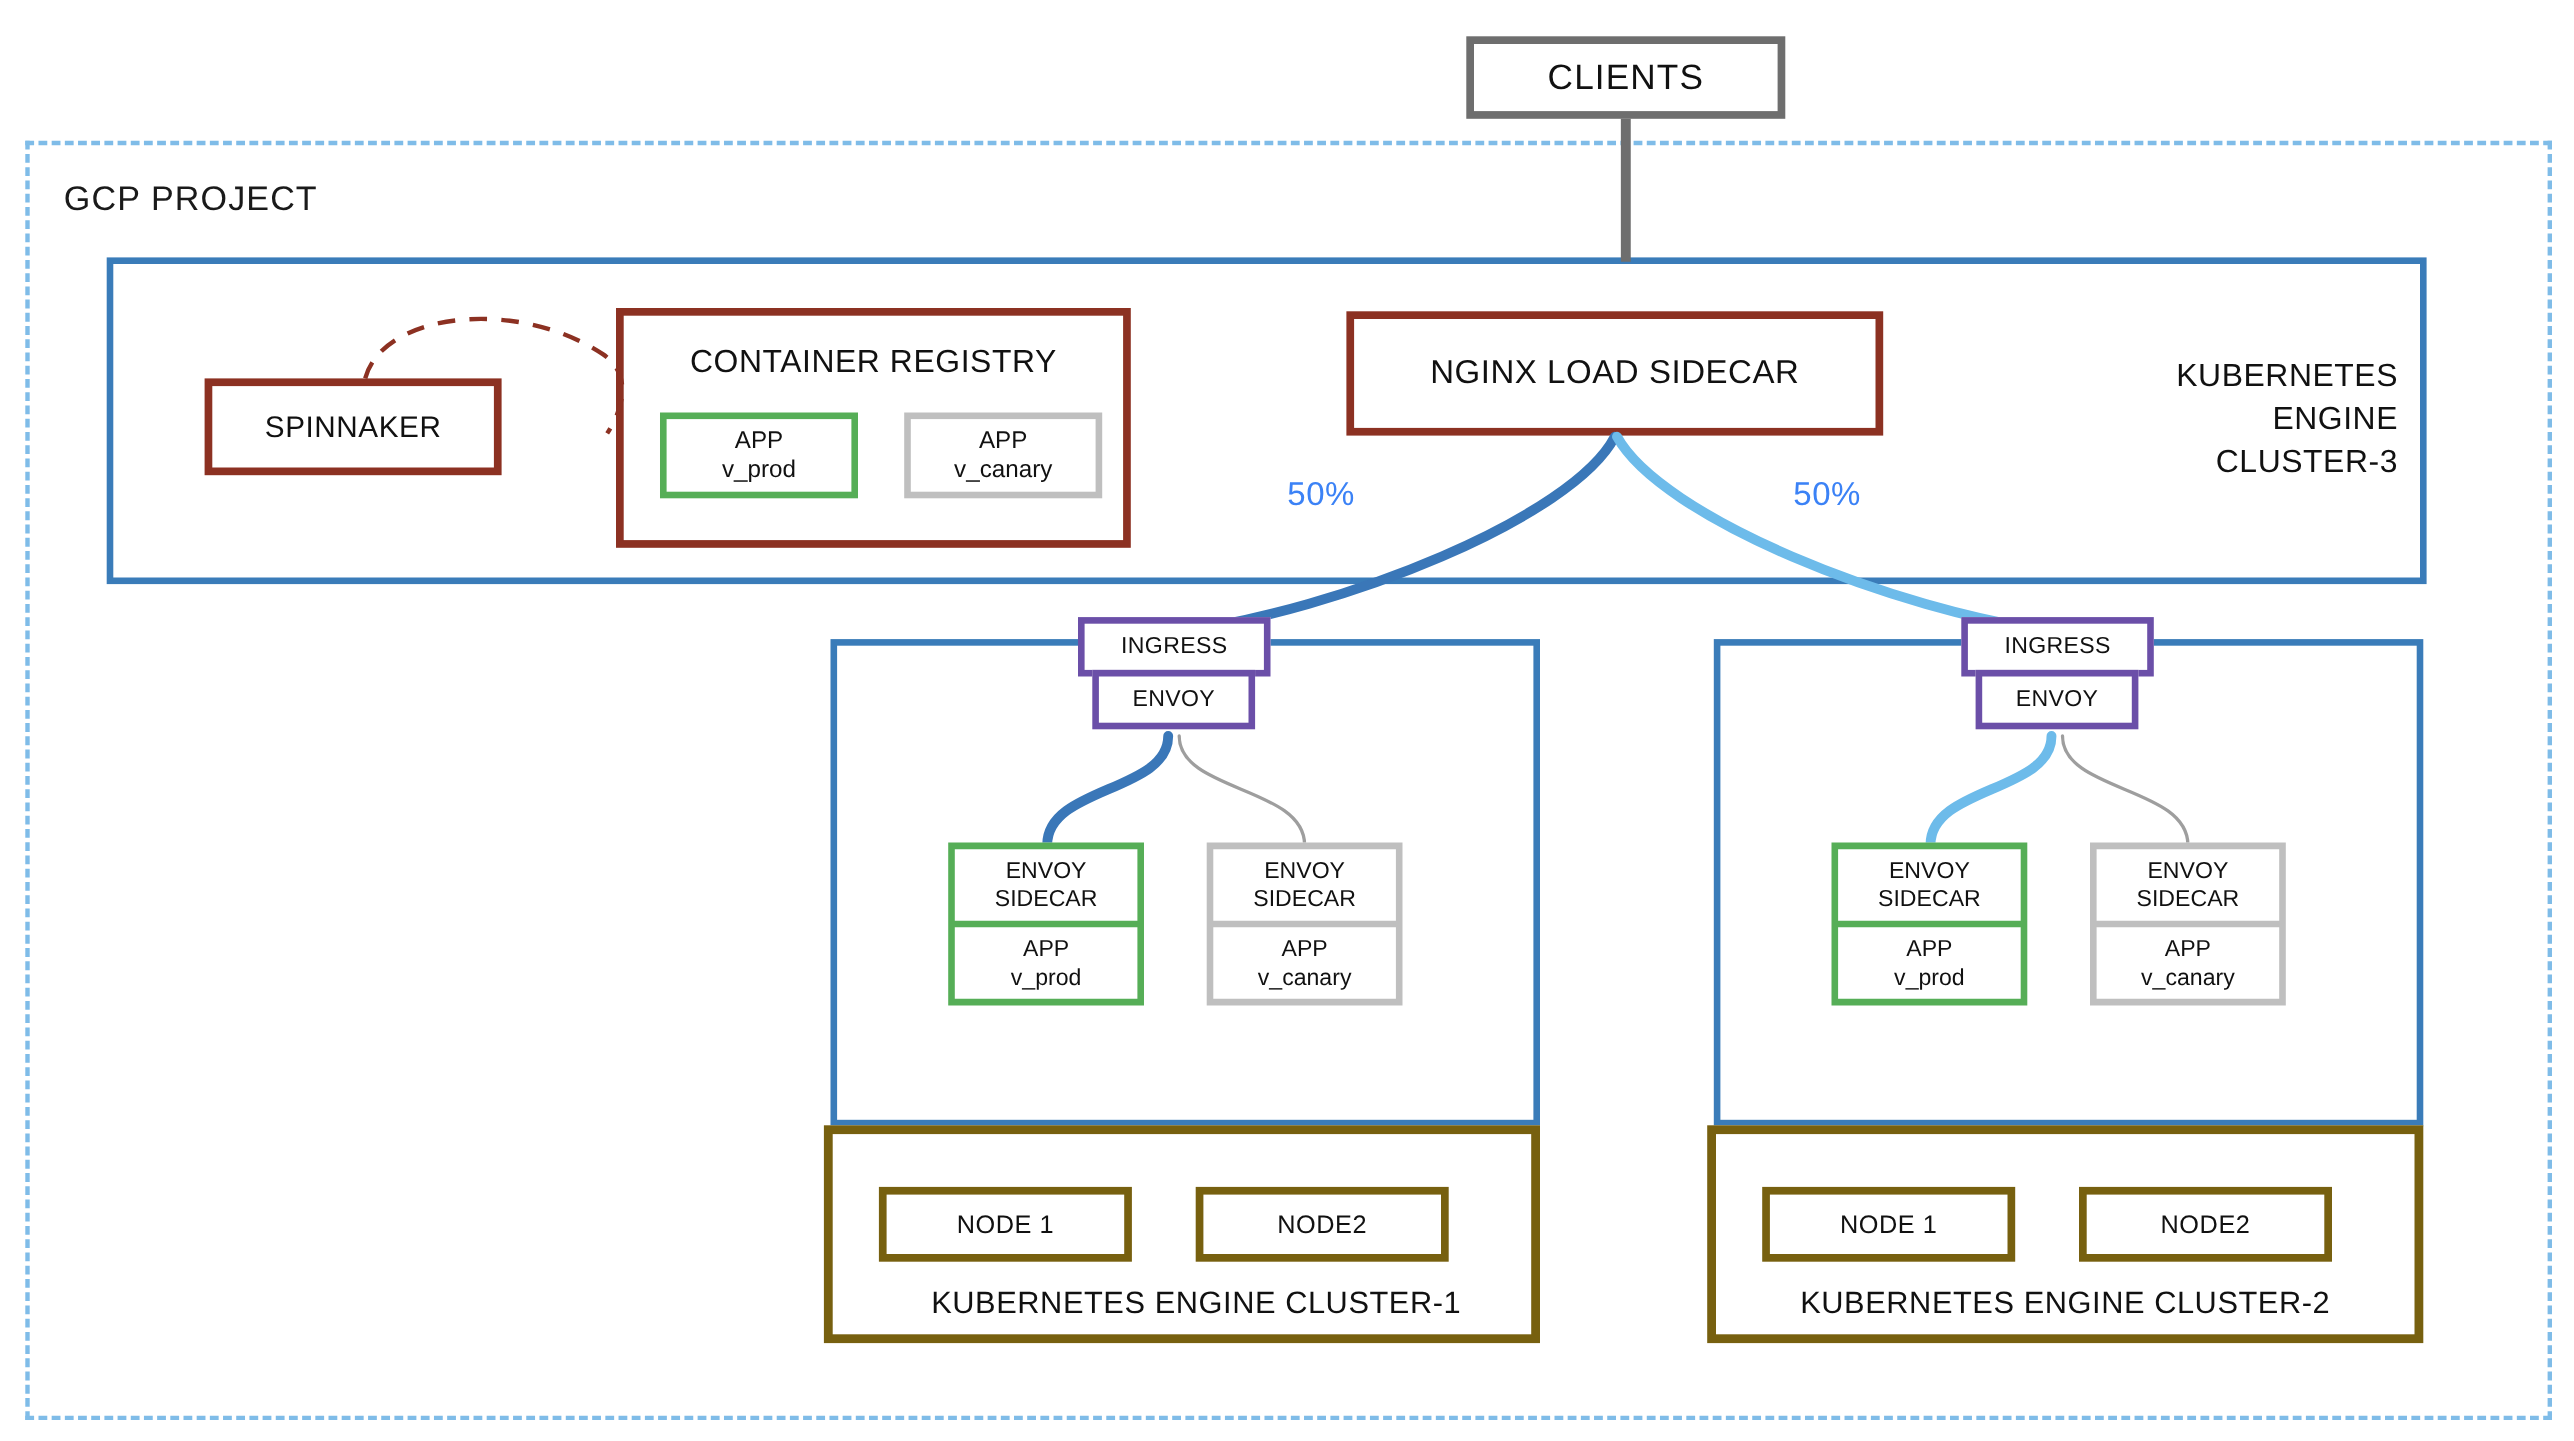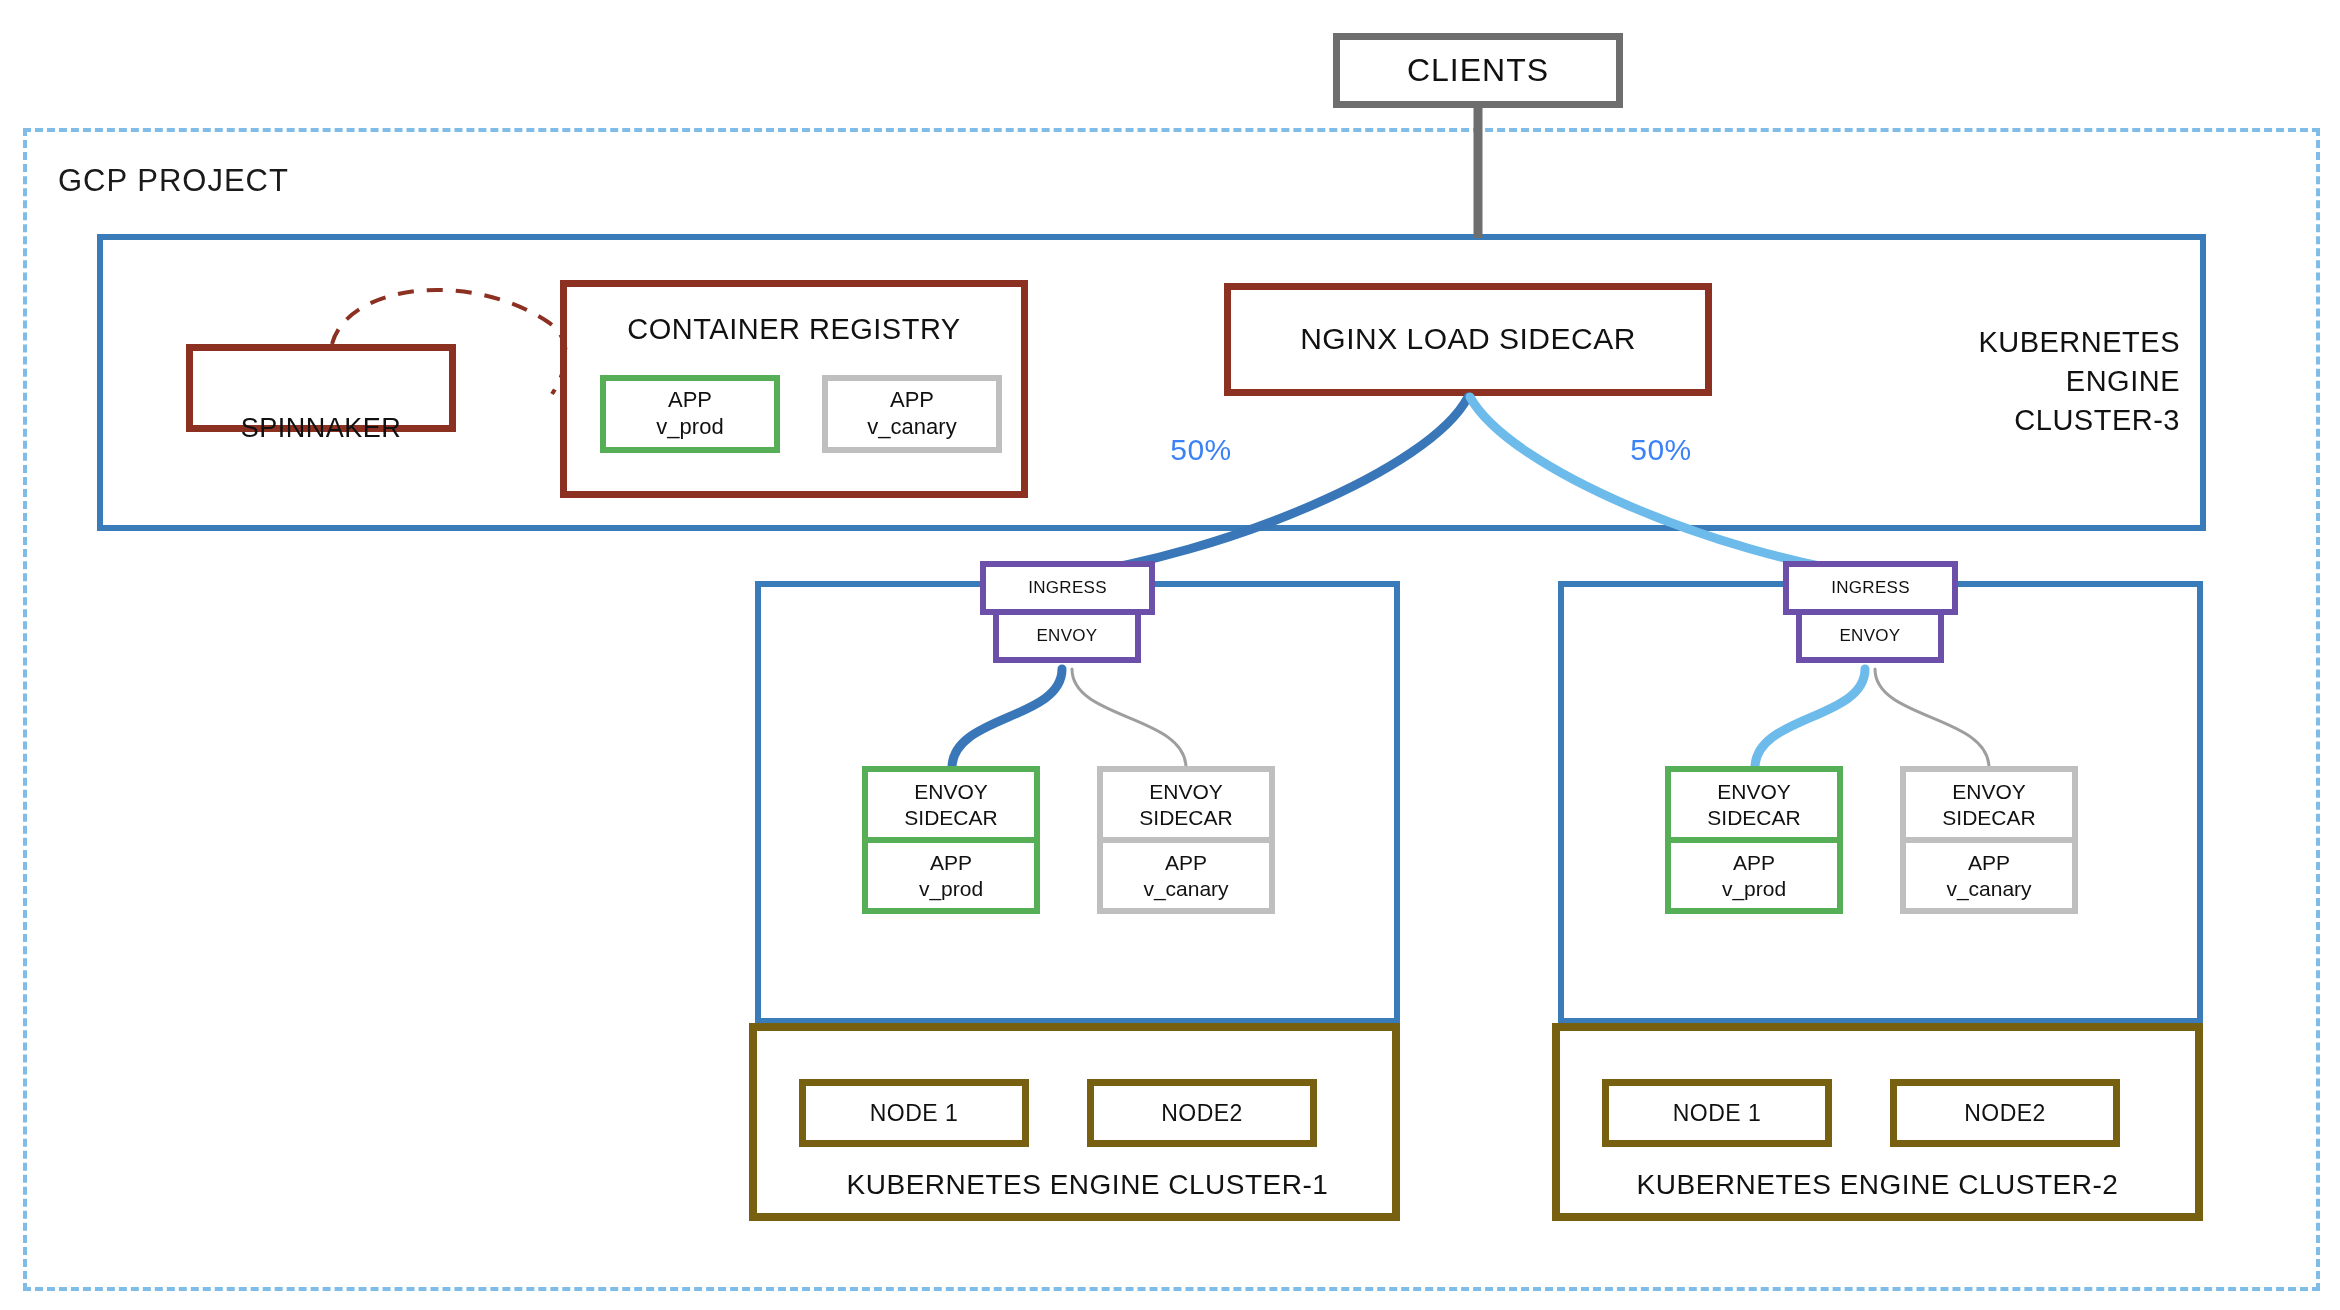--- a/index.html
+++ b/index.html
@@ -63,21 +63,21 @@
     flex-direction: column; align-items: flex-end;
   }
   #cluster3-label span { display:block; }
 
   
   #spinnaker-box {
     left: 186px; top: 344px; width: 270px; height: 88px;
     border: 7px solid #8C3122;
     background: #ffffff;
   }
-  #spinnaker-label { width:100%; height:100%; font-size: 27px; letter-spacing: 0.5px; margin-top: 40px; }
+  #spinnaker-label { width:100%; height:100%; font-size: 27px; letter-spacing: 0.5px; }
 
   
   #registry-box {
     left: 560px; top: 280px; width: 468px; height: 218px;
     border: 7px solid #8C3122;
     background: #ffffff;
   }
   #registry-title {
     left: 0px; top: 22px; width: 100%; height: 42px;
     font-size: 29px; letter-spacing: 0.5px;
@@ -129,21 +129,21 @@
   .envoy-box {
     width: 148px; height: 54px;
     border: 6px solid #6B4FA8;
     background: #ffffff;
     z-index: 6;
   }
   #c1-ingress { left: 980px; top: 561px; }
   #c1-envoy   { left: 993px; top: 609px; }
   #c2-ingress { left: 1783px; top: 561px; }
   #c2-envoy   { left: 1796px; top: 609px; }
-  .ingress-box .lbl, .envoy-box .lbl { width:100%; height:100%; font-size: 17px; letter-spacing:0.3px; }
+  .ingress-box .lbl, .envoy-box .lbl { width:100%; height:100%; font-size: 21px; letter-spacing:0.3px; }
 
   
   .pod { width: 178px; height: 148px; z-index: 5; }
   .pod-sidecar {
     width: 100%; height: 74px;
     background: #ffffff;
     box-sizing: border-box;
   }
   .pod-app {
     width: 100%; height: 74px;

